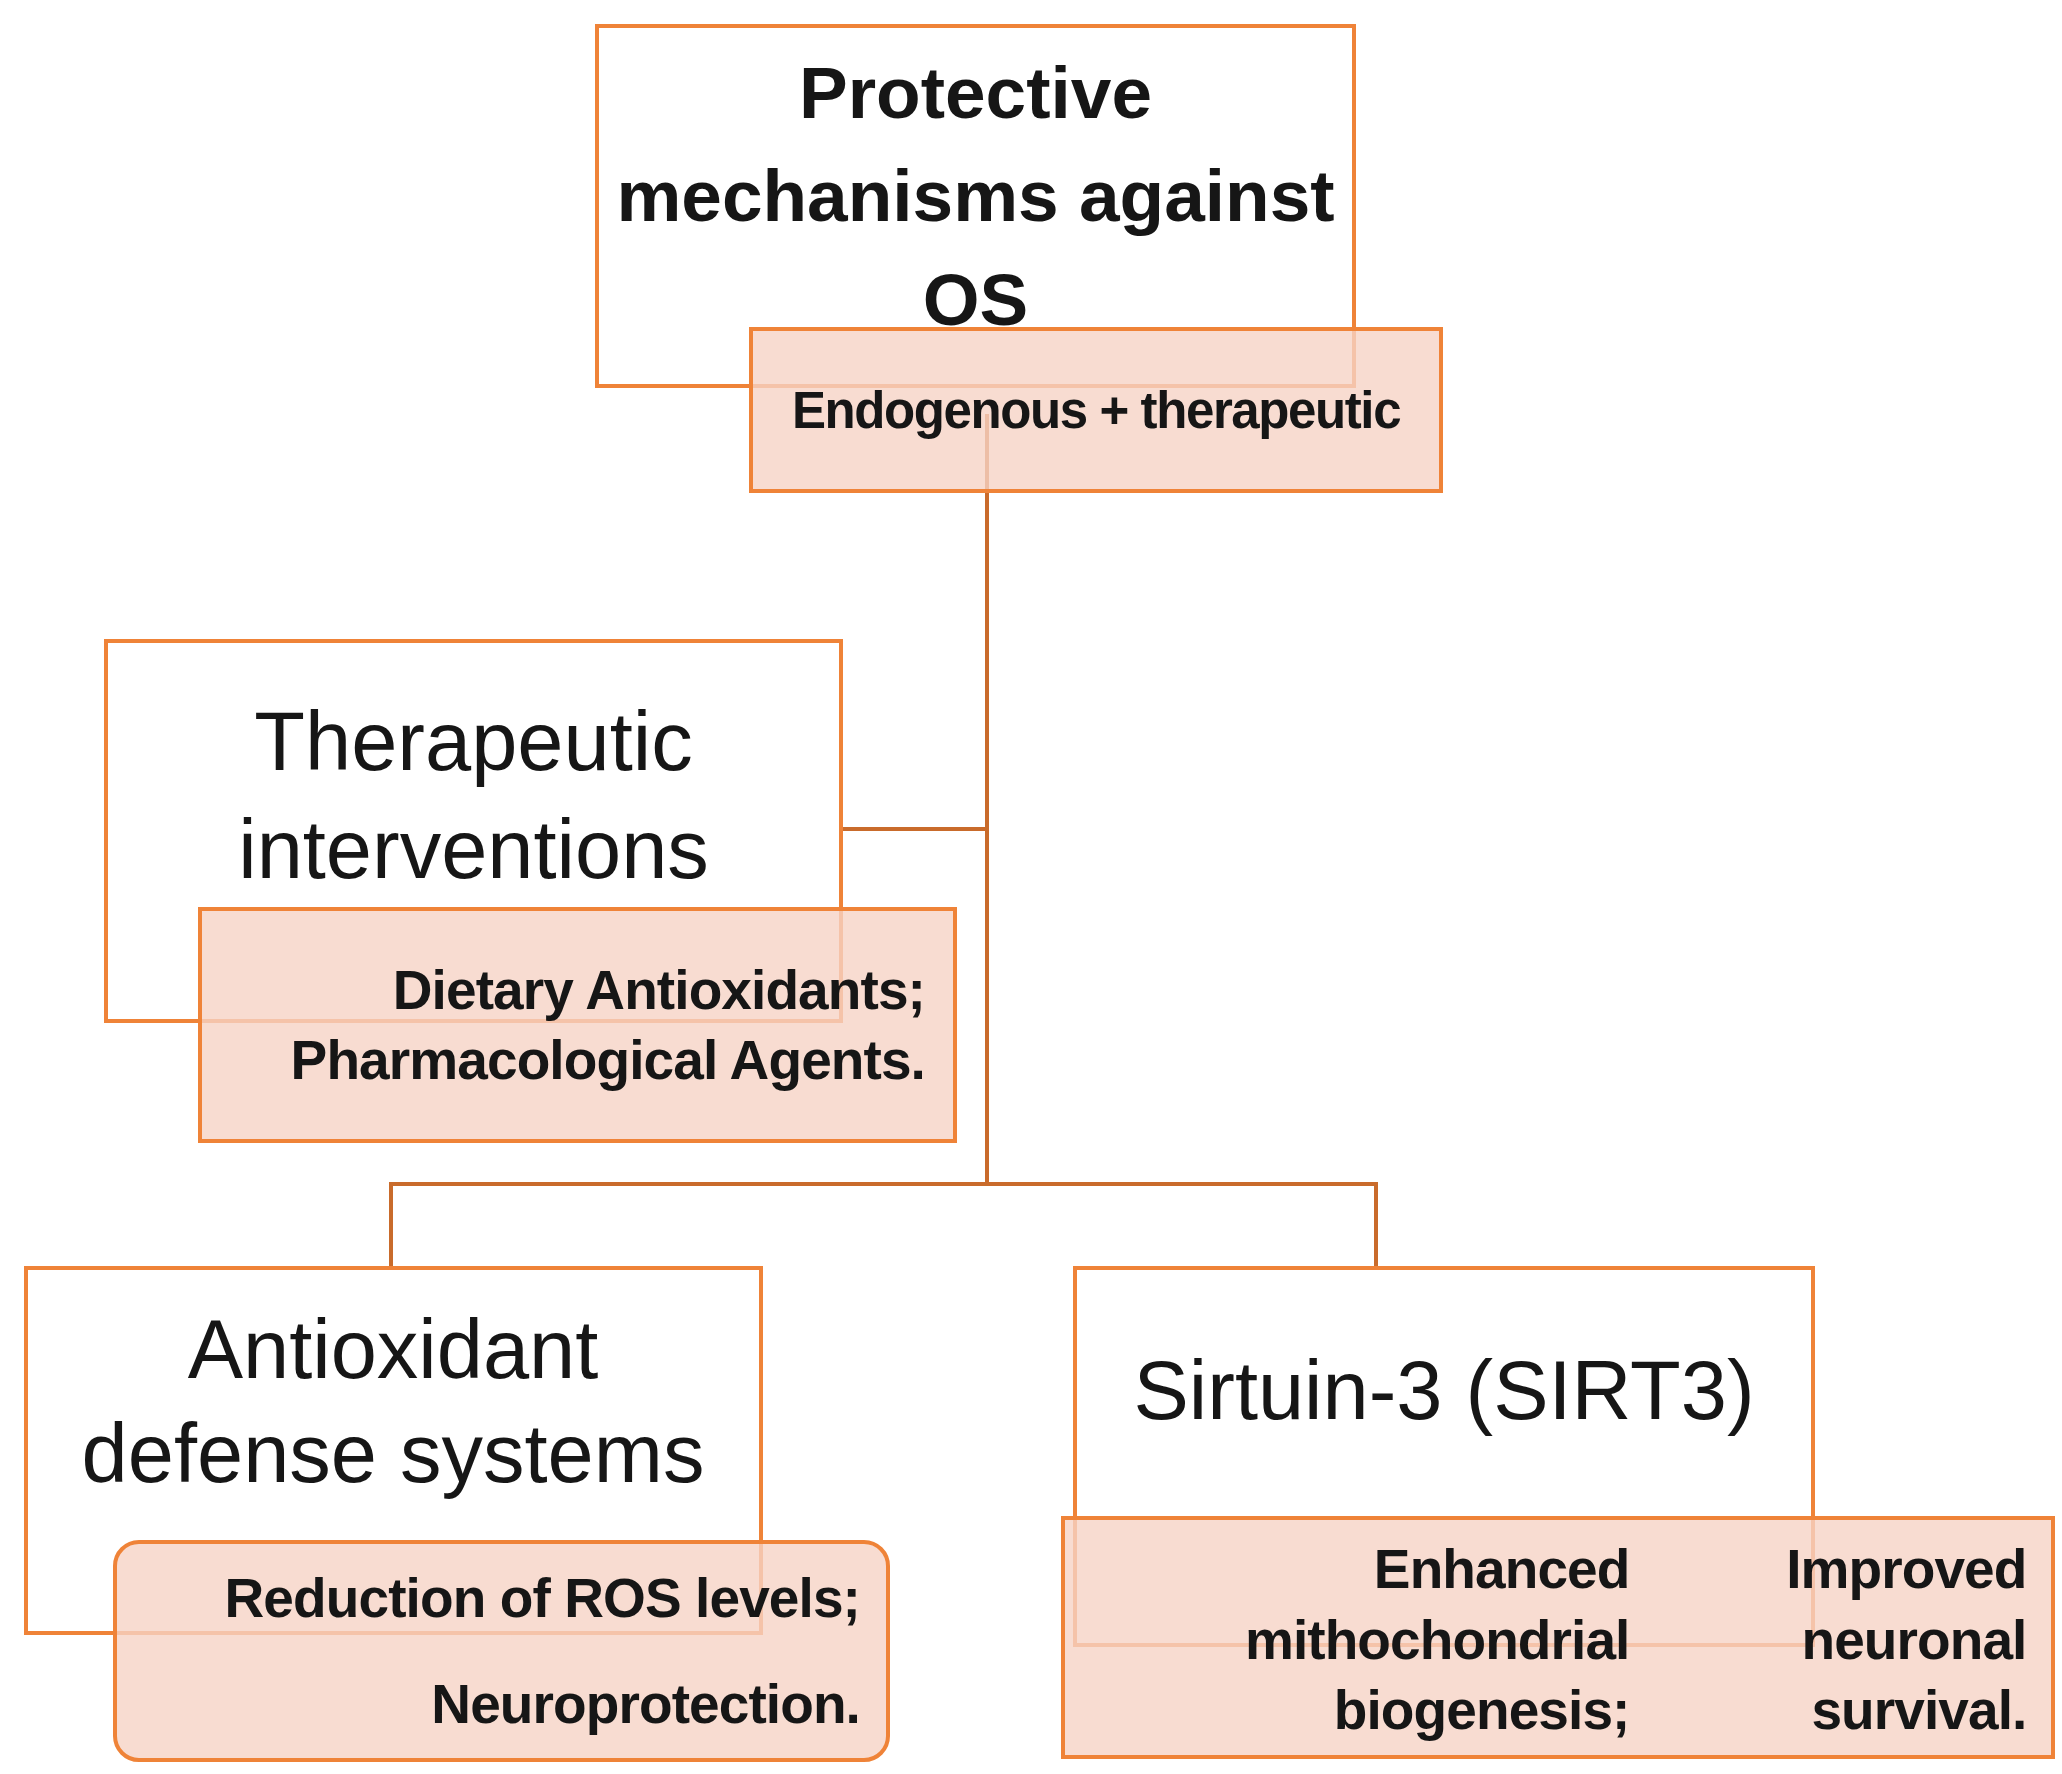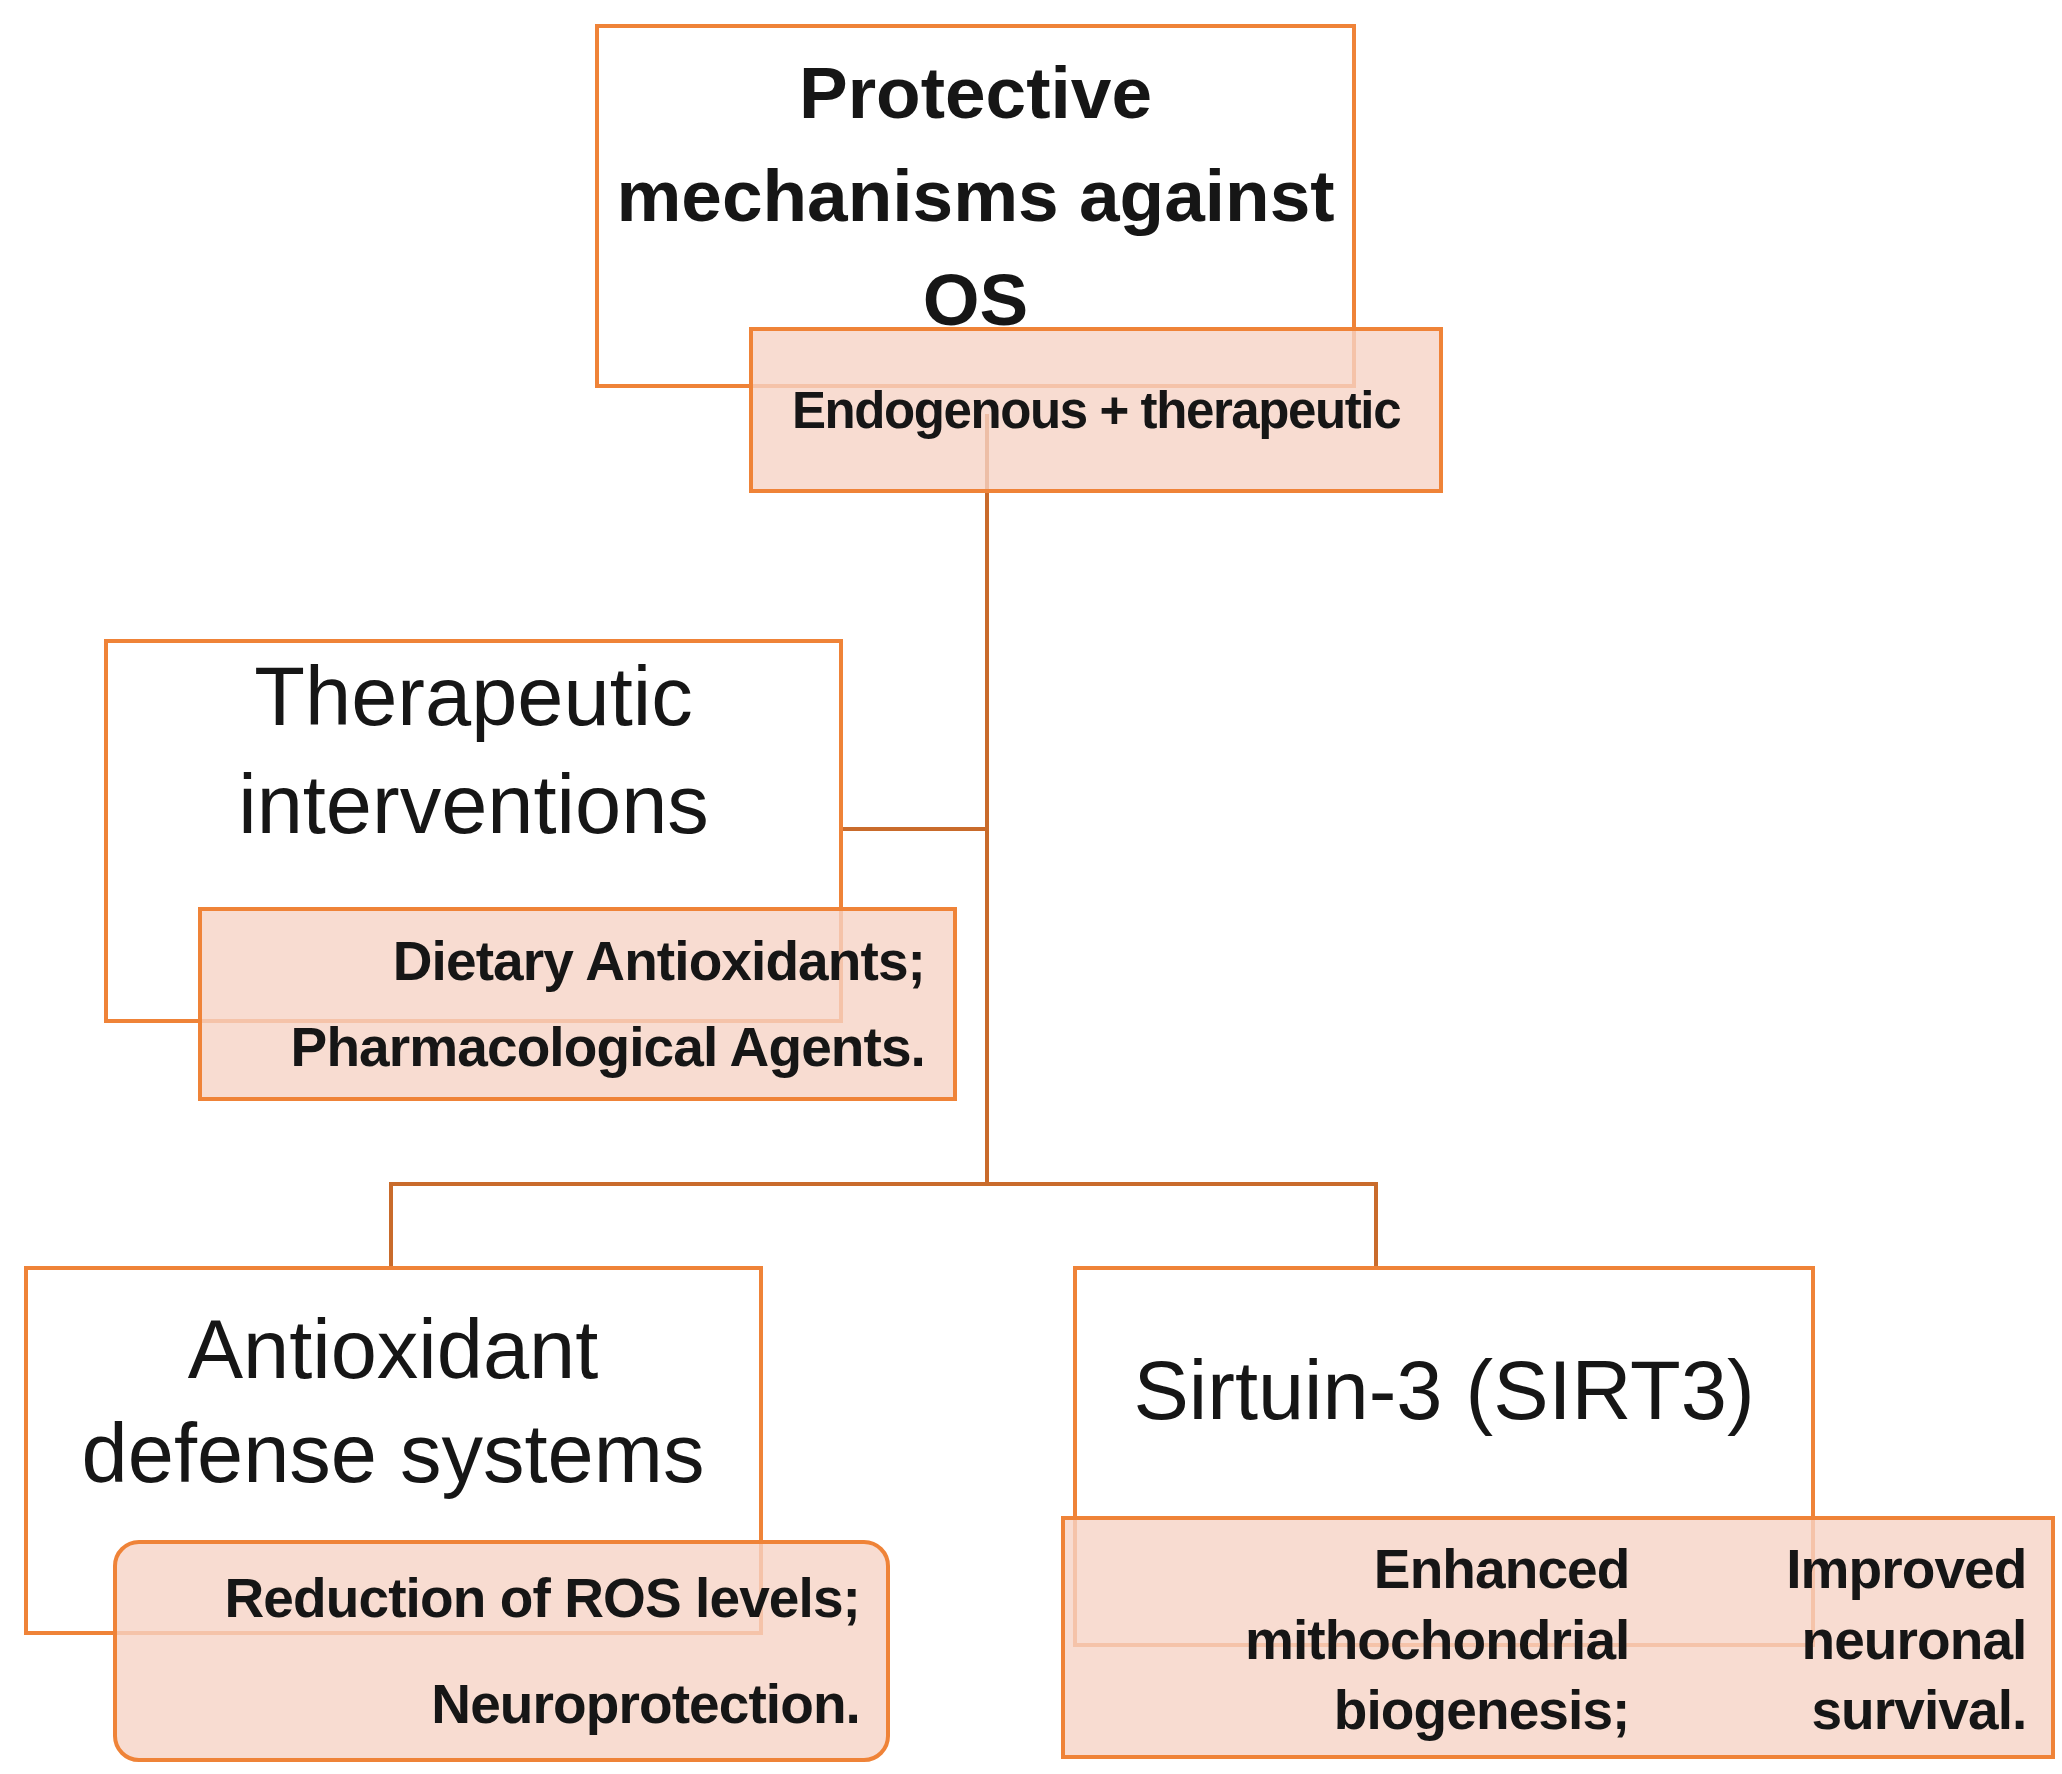--- a/index.html
+++ b/index.html
@@ -43,25 +43,25 @@
   }
 
   
   #line-center-vert{left:985px;top:414px;width:3.8px;height:769px;}
   #line-ther-conn{left:843px;top:827px;width:146px;height:3.8px;}
   #line-branch-bar{left:389px;top:1182px;width:989px;height:3.8px;}
   #line-drop-left{left:389px;top:1182px;width:3.8px;height:89px;}
   #line-drop-right{left:1374px;top:1182px;width:3.8px;height:89px;}
 
   
-  #box-ther{left:104px;top:639px;width:739px;height:384px;text-align:center;}
+  #box-ther{left:104px;top:639px;width:739px;height:384px;text-align:center;padding-top:45px;}
   .branch-title{font-size:83px;font-weight:400;line-height:1.3;}
   #box-ther-sub{
-    left:198px;top:907px;width:759px;height:194px;
-    display:flex;flex-direction:column;justify-content:space-between;align-items:flex-end;
+    left:198px;top:907px;width:759px;height:236px;
+    display:flex;flex-direction:column;justify-content:center;align-items:flex-end;
     padding:15px 28px;
   }
   .detail{font-size:55px;font-weight:700;letter-spacing:-0.9px;text-align:right;line-height:1.28;}
 
   
   #box-anti{left:23.5px;top:1266px;width:739px;height:369px;text-align:center;padding-top:28px;}
   #box-anti .branch-title{max-width:659px;margin:0 auto;line-height:1.25;}
   #box-anti-sub{
     left:113px;top:1540px;width:777px;height:222px;
     display:flex;flex-direction:column;justify-content:space-between;align-items:flex-end;

